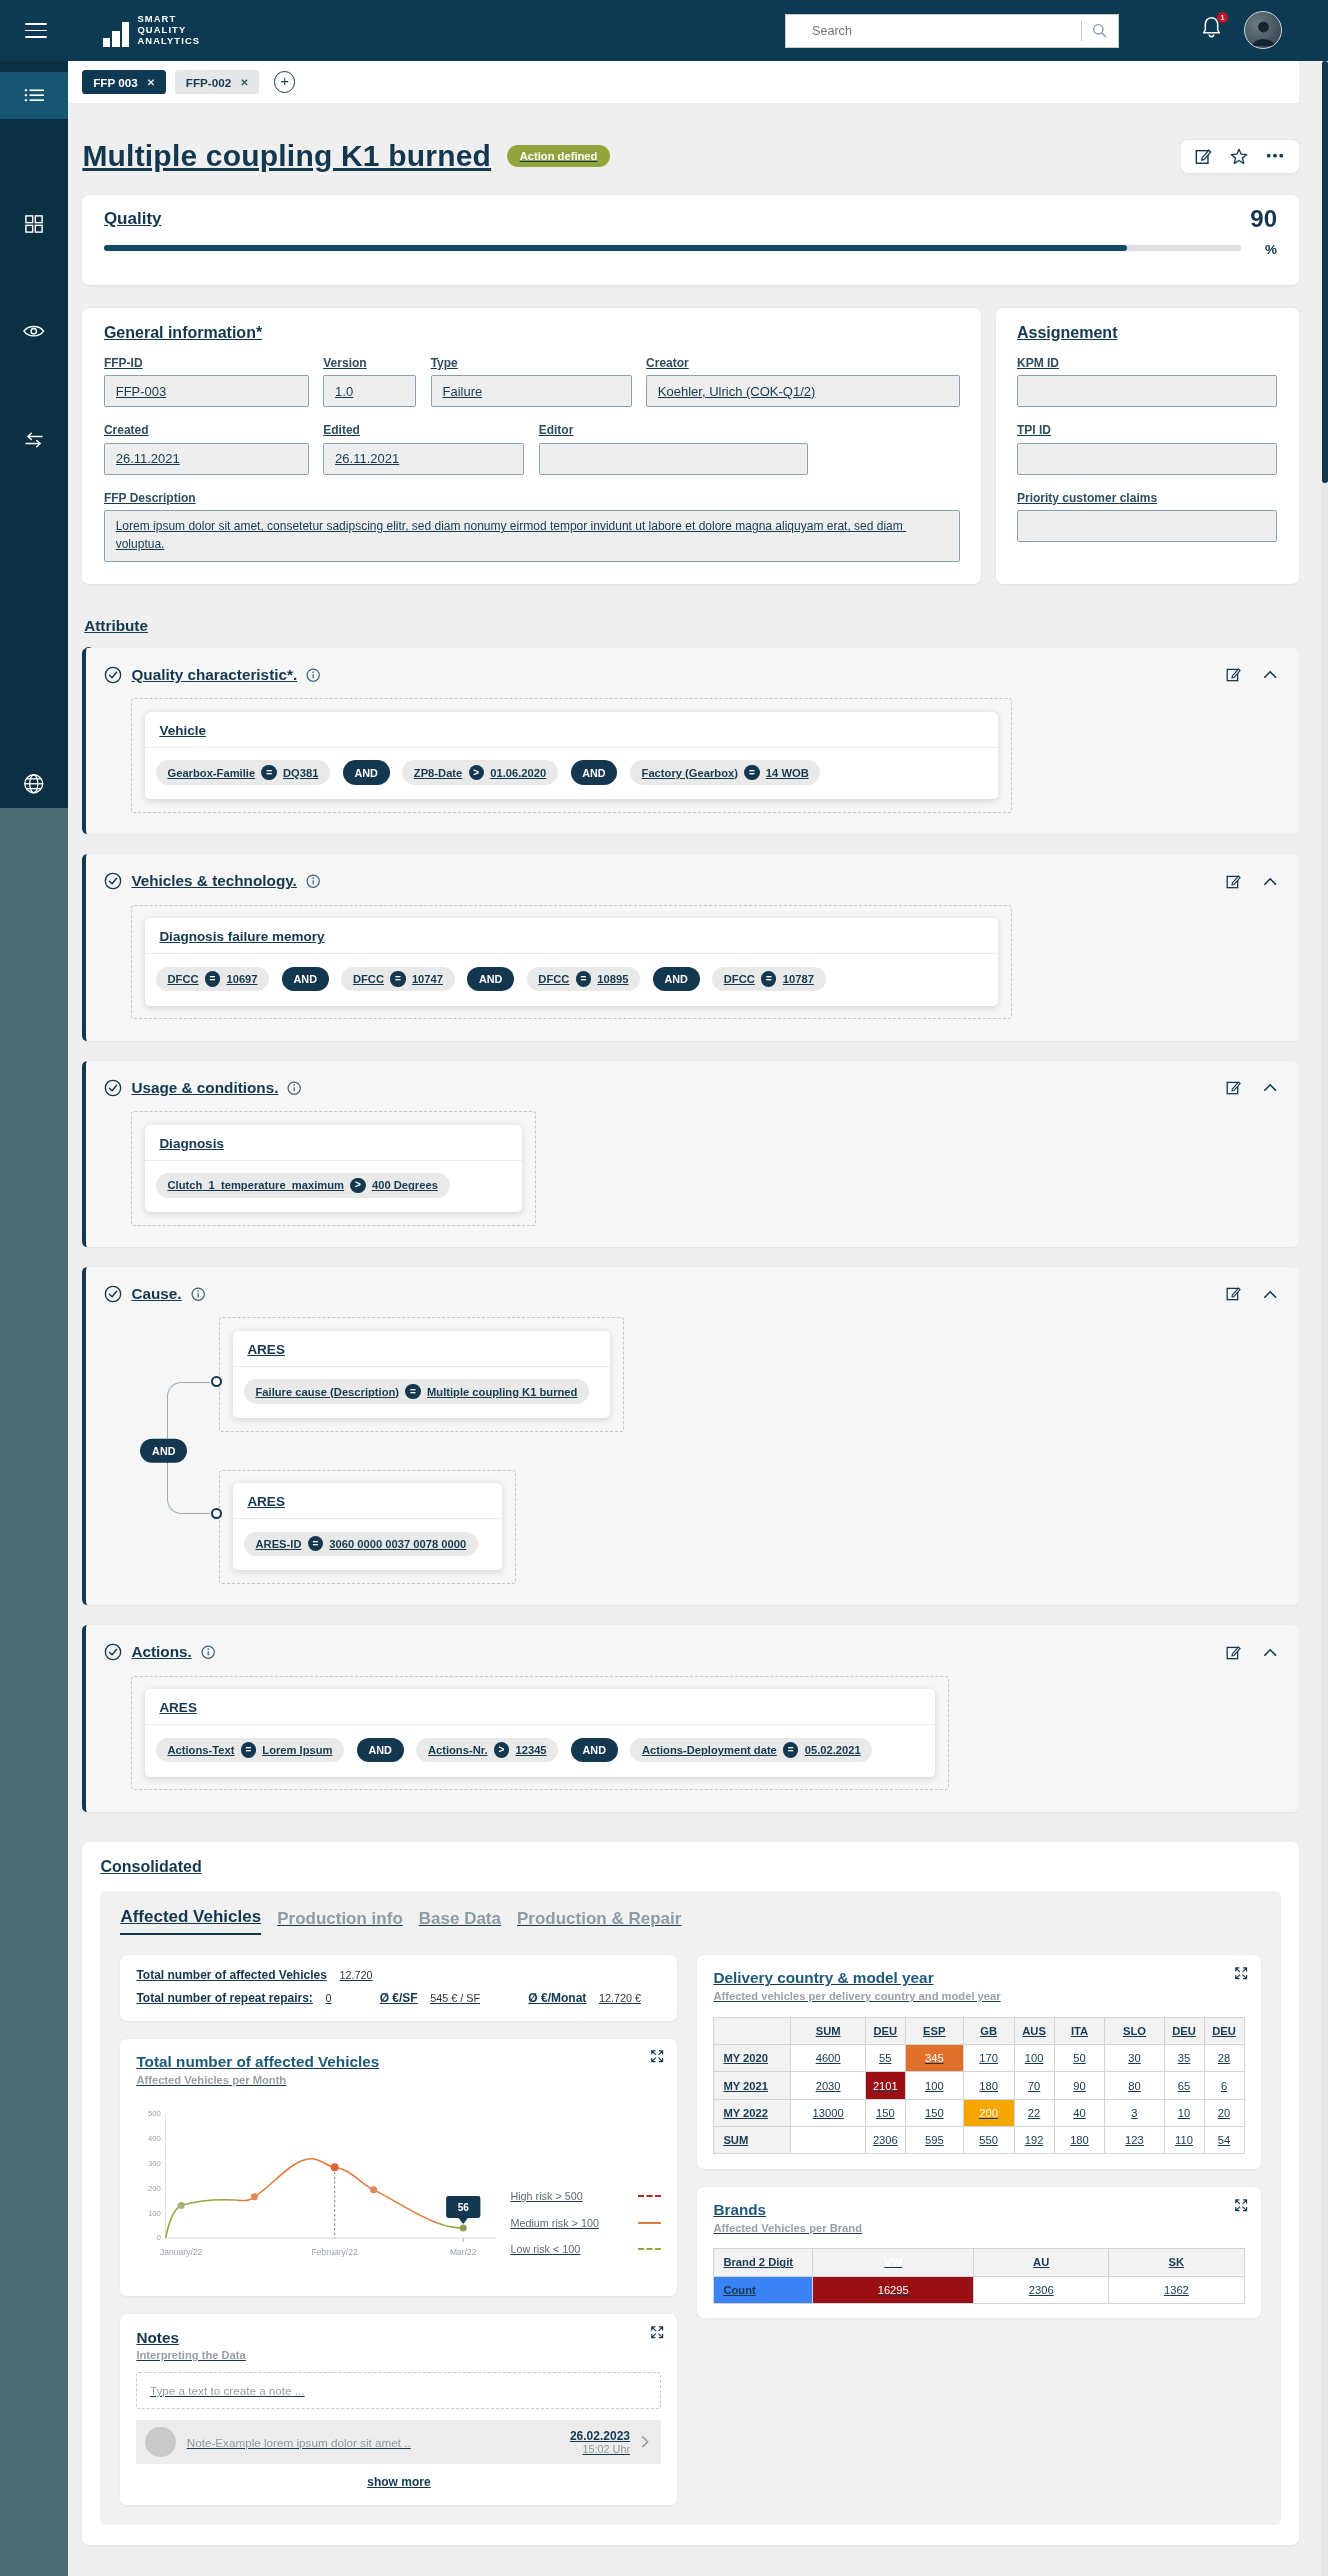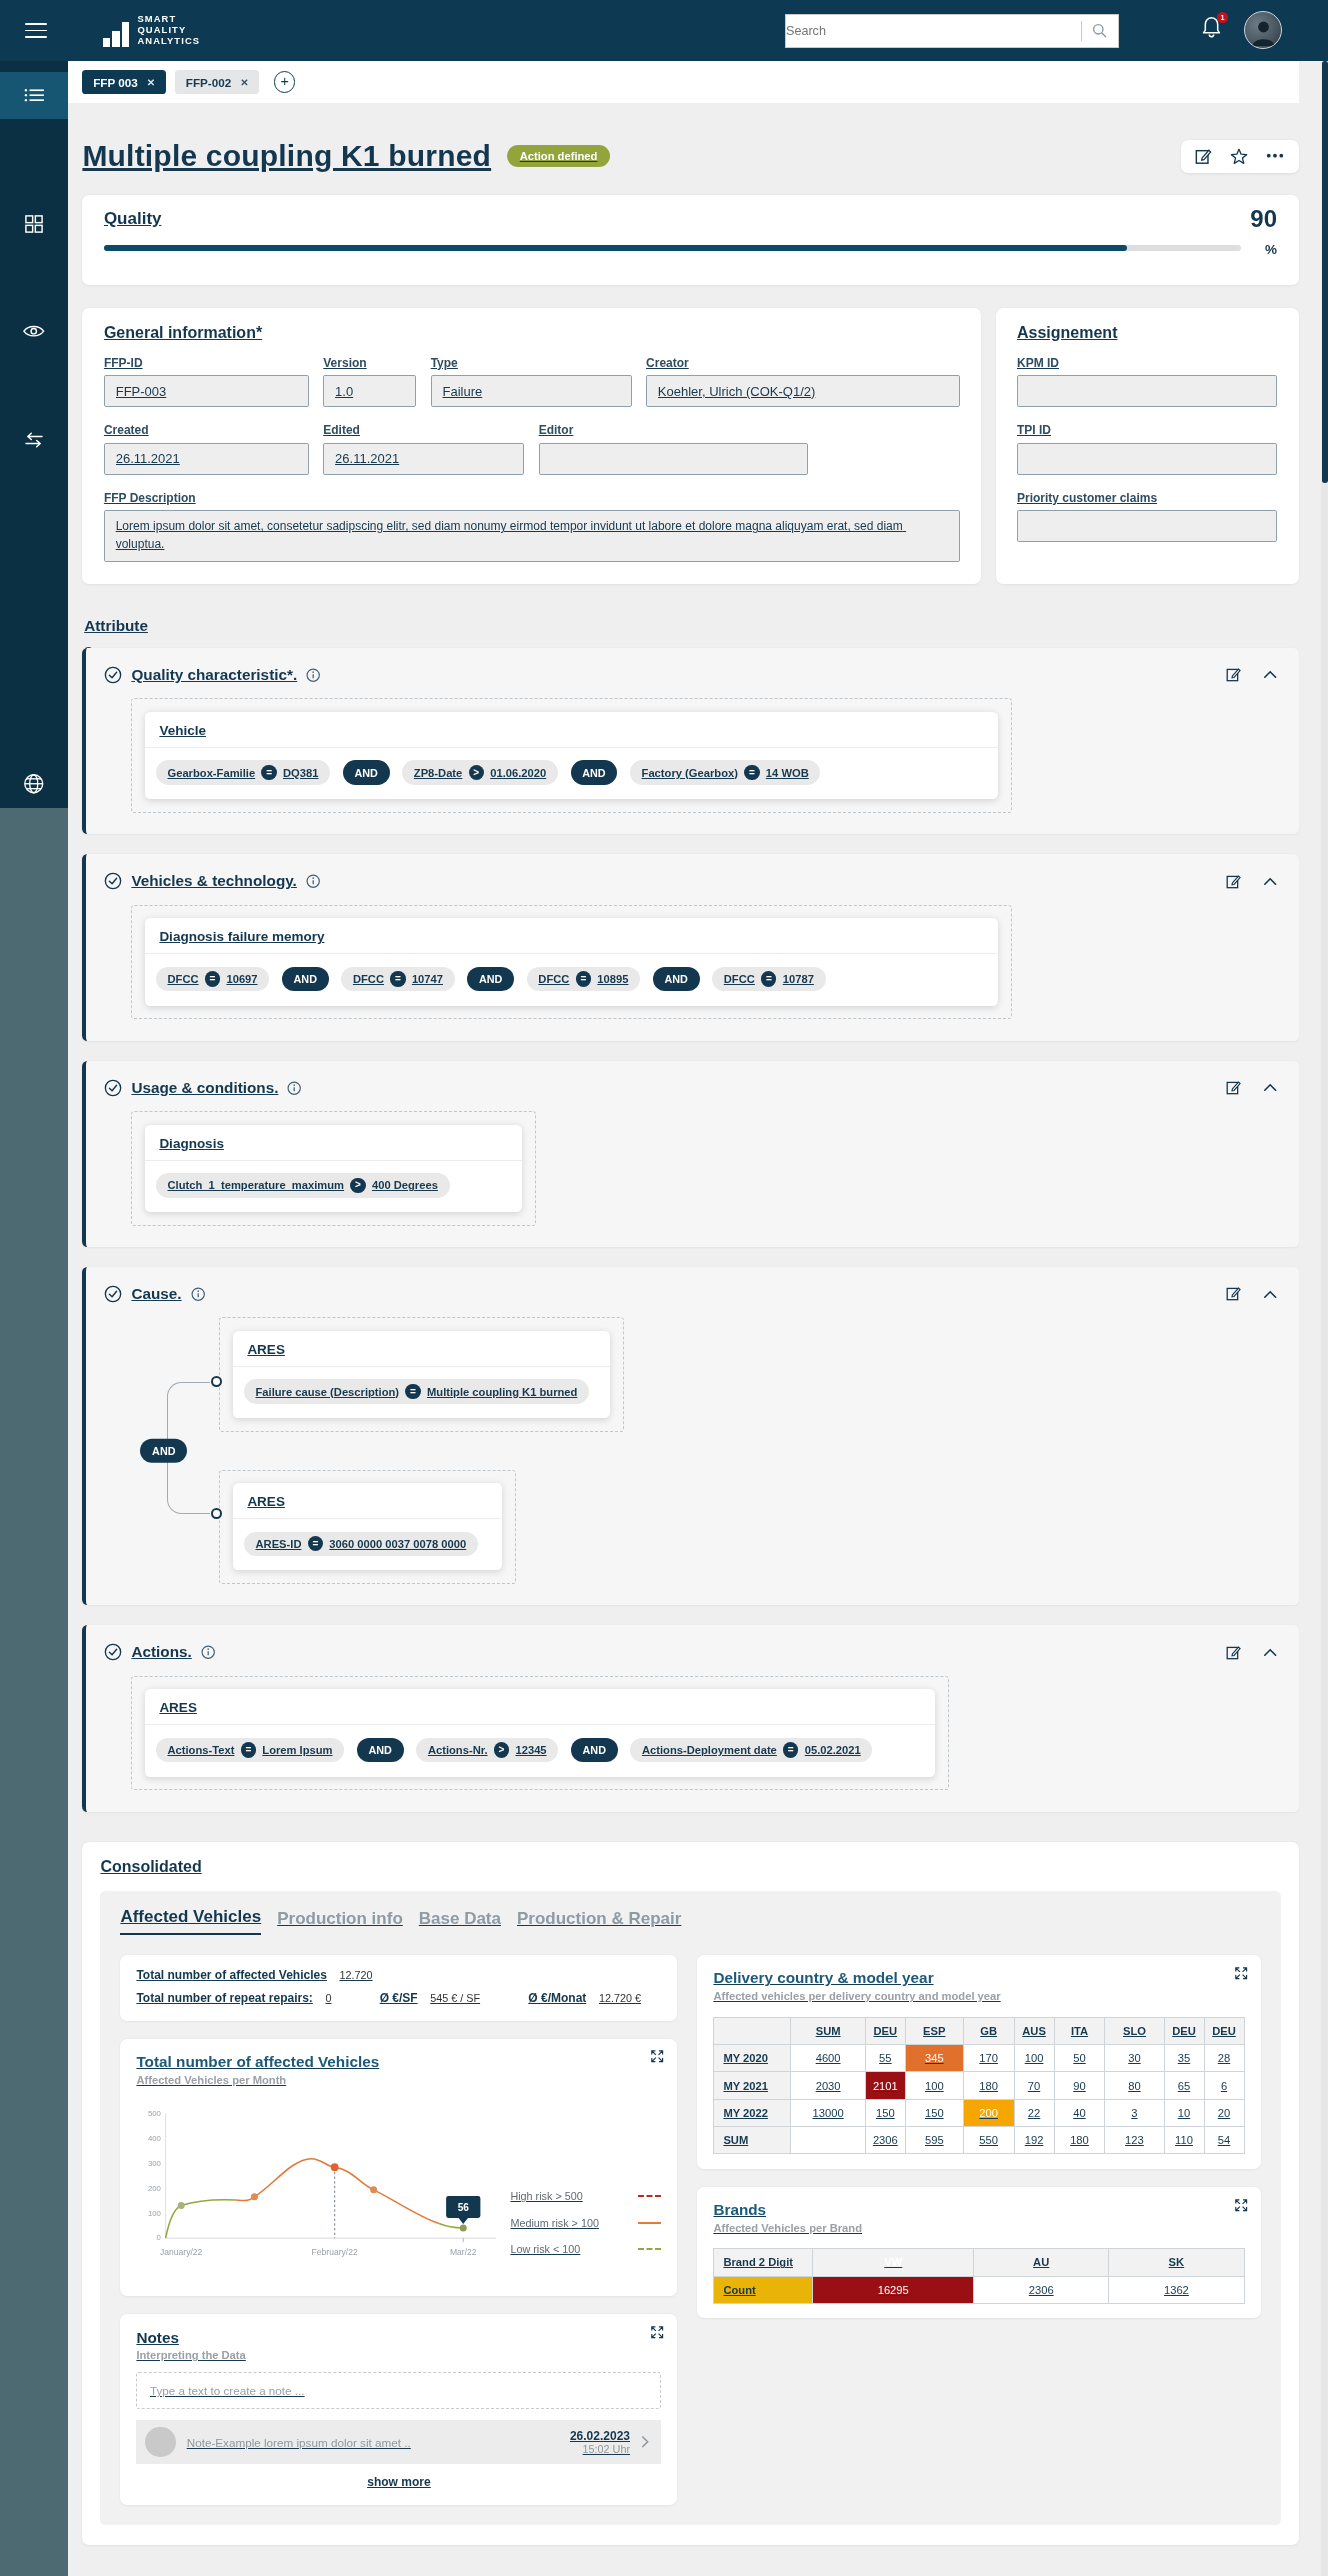--- a/index.html
+++ b/index.html
@@ -10,21 +10,21 @@
   
   .header { position:absolute; top:0; left:0; width:1329px; height:61px; background:#0d3a52; display:flex; align-items:center; z-index:30; }
   .burger { width:21.5px; height:14.4px; margin-left:25px; display:flex; flex-direction:column; justify-content:space-between; cursor:pointer; }
   .burger i { display:block; height:1.8px; background:#fff; border-radius:0.9px; }
   .logo { display:flex; align-items:flex-end; gap:8px; margin-left:56px; }
   .logo-bars { display:flex; align-items:flex-end; gap:2.7px; height:27px; }
   .logo-bars i { display:block; width:7.2px; background:#fff; }
   .logo-bars i:nth-child(1){height:9px;} .logo-bars i:nth-child(2){height:16px;} .logo-bars i:nth-child(3){height:25px;}
   .logo-text { color:#fff; font-size:9.4px; font-weight:bold; letter-spacing:1.1px; line-height:1.15; }
   .search-wrap { position:absolute; left:785px; top:13.5px; width:334px; height:34px; background:#fff; border:0.9px solid #c9c9c9; display:flex; align-items:center; }
-  .search-wrap input { flex:1; border:none; outline:none; font-size:12.6px; padding:0 0; color:#333; background:transparent; font-family:inherit; }
+  .search-wrap input { flex:1; border:none; outline:none; font-size:12.6px; padding:0 26px; color:#333; background:transparent; font-family:inherit; }
   .search-sep { width:0.9px; height:20px; background:#c9c9c9; }
   .search-btn { width:36px; display:flex; align-items:center; justify-content:center; cursor:pointer; }
   .bell-wrap { position:absolute; right:106px; top:15.3px; cursor:pointer; }
   .badge-dot { position:absolute; top:-3.6px; right:-5.4px; min-width:11.7px; height:11.7px; background:#c1121f; border-radius:6.3px; color:#fff; font-size:7.2px; font-weight:bold; display:flex; align-items:center; justify-content:center; padding:0 1.8px; }
   .avatar { position:absolute; right:47px; top:10.8px; width:38px; height:38px; border-radius:50%; background:radial-gradient(circle at 35% 35%, #6d7b85, #2b3a44); border:1.8px solid #cfd6da; overflow:hidden; cursor:pointer; }
   .avatar svg { display:block; margin:5.4px auto 0; }
 
   
   .sidebar { position:absolute; left:0; top:61px; width:68px; height:2515px; background:#4d6a72; z-index:20; }
   .side-navy { position:absolute; top:0; left:0; width:68px; height:747px; background:#0c3043; }
@@ -794,21 +794,21 @@
               <div class="panel-sub">Affected Vehicles per Brand</div>
               <table class="dt">
                 <tbody>
                     <tr>
                   <th style="width:99px; text-align:left; padding-left:9px">Brand 2 Digit</th>
                   <th class="hl-red">VW</th>
                   <th>AU</th>
                   <th>SK</th>
                 </tr>
                 <tr>
-                  <td class="rowhead" style="background:#eab308">Count</td>
+                  <td class="rowhead" style="background:#3b82f6">Count</td>
                   <td class="hl-red">16295</td>
                   <td>2306</td>
                   <td>1362</td>
                 </tr>
               </tbody>
                 </table>
             </div>
           </div>
         </div>
       </div>

